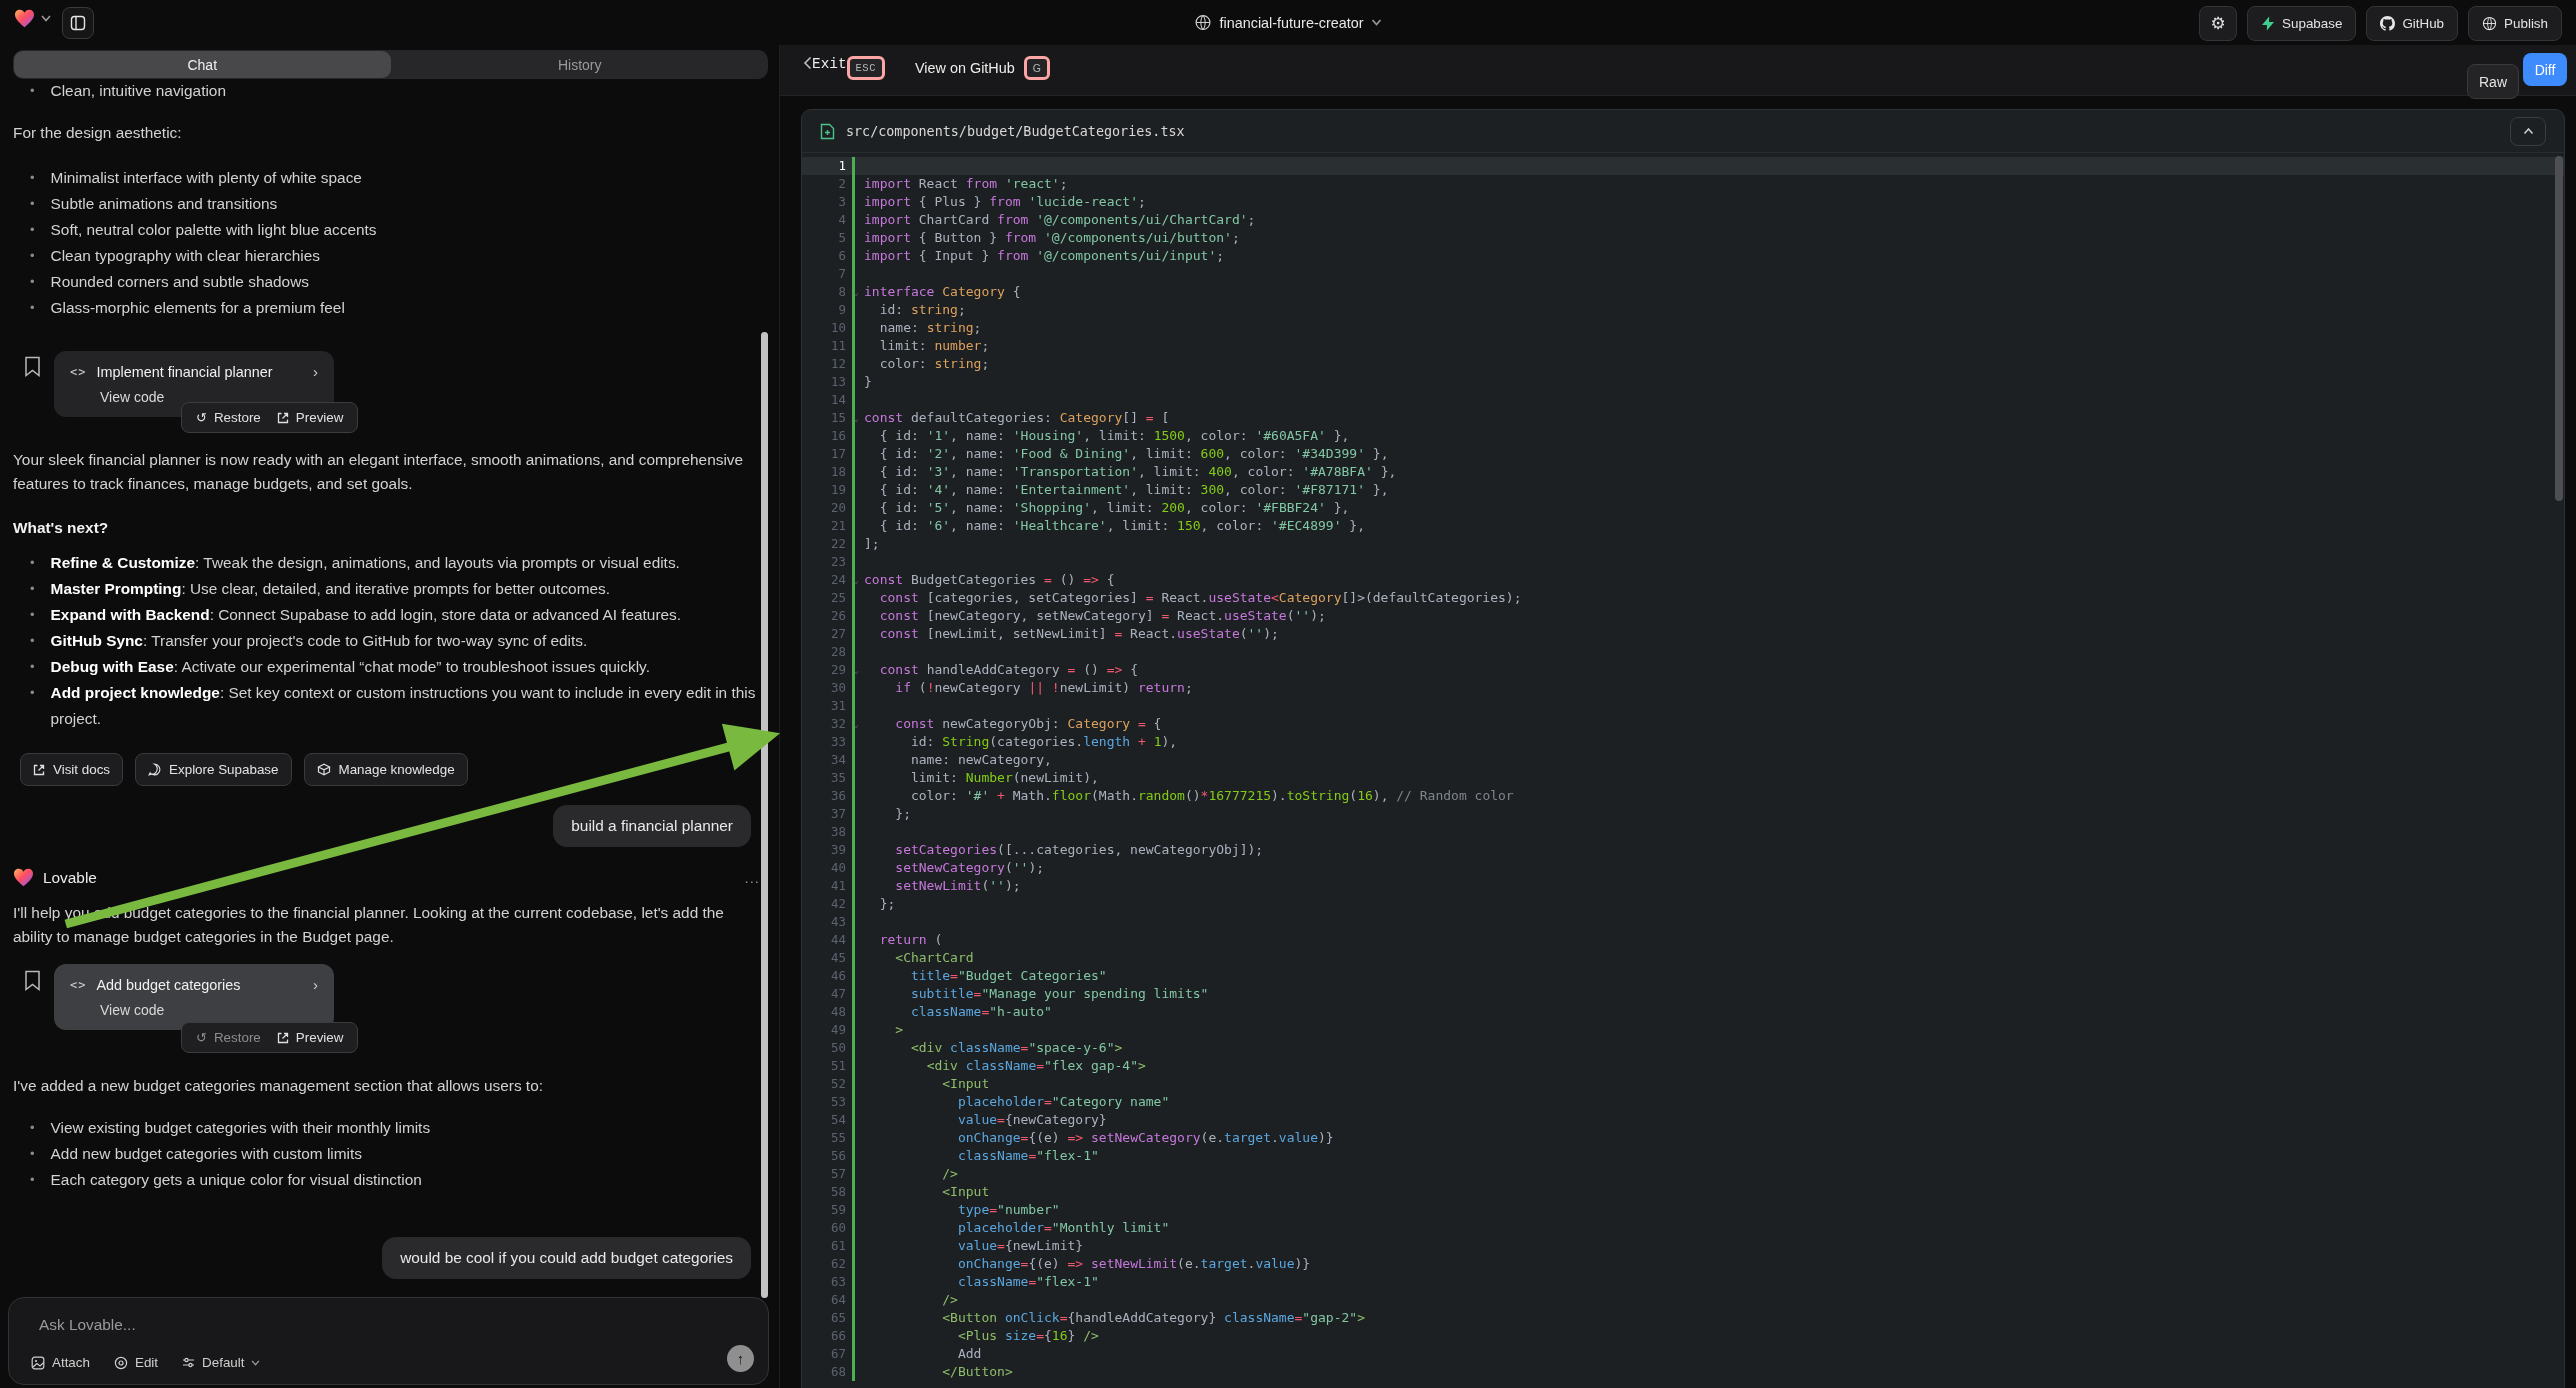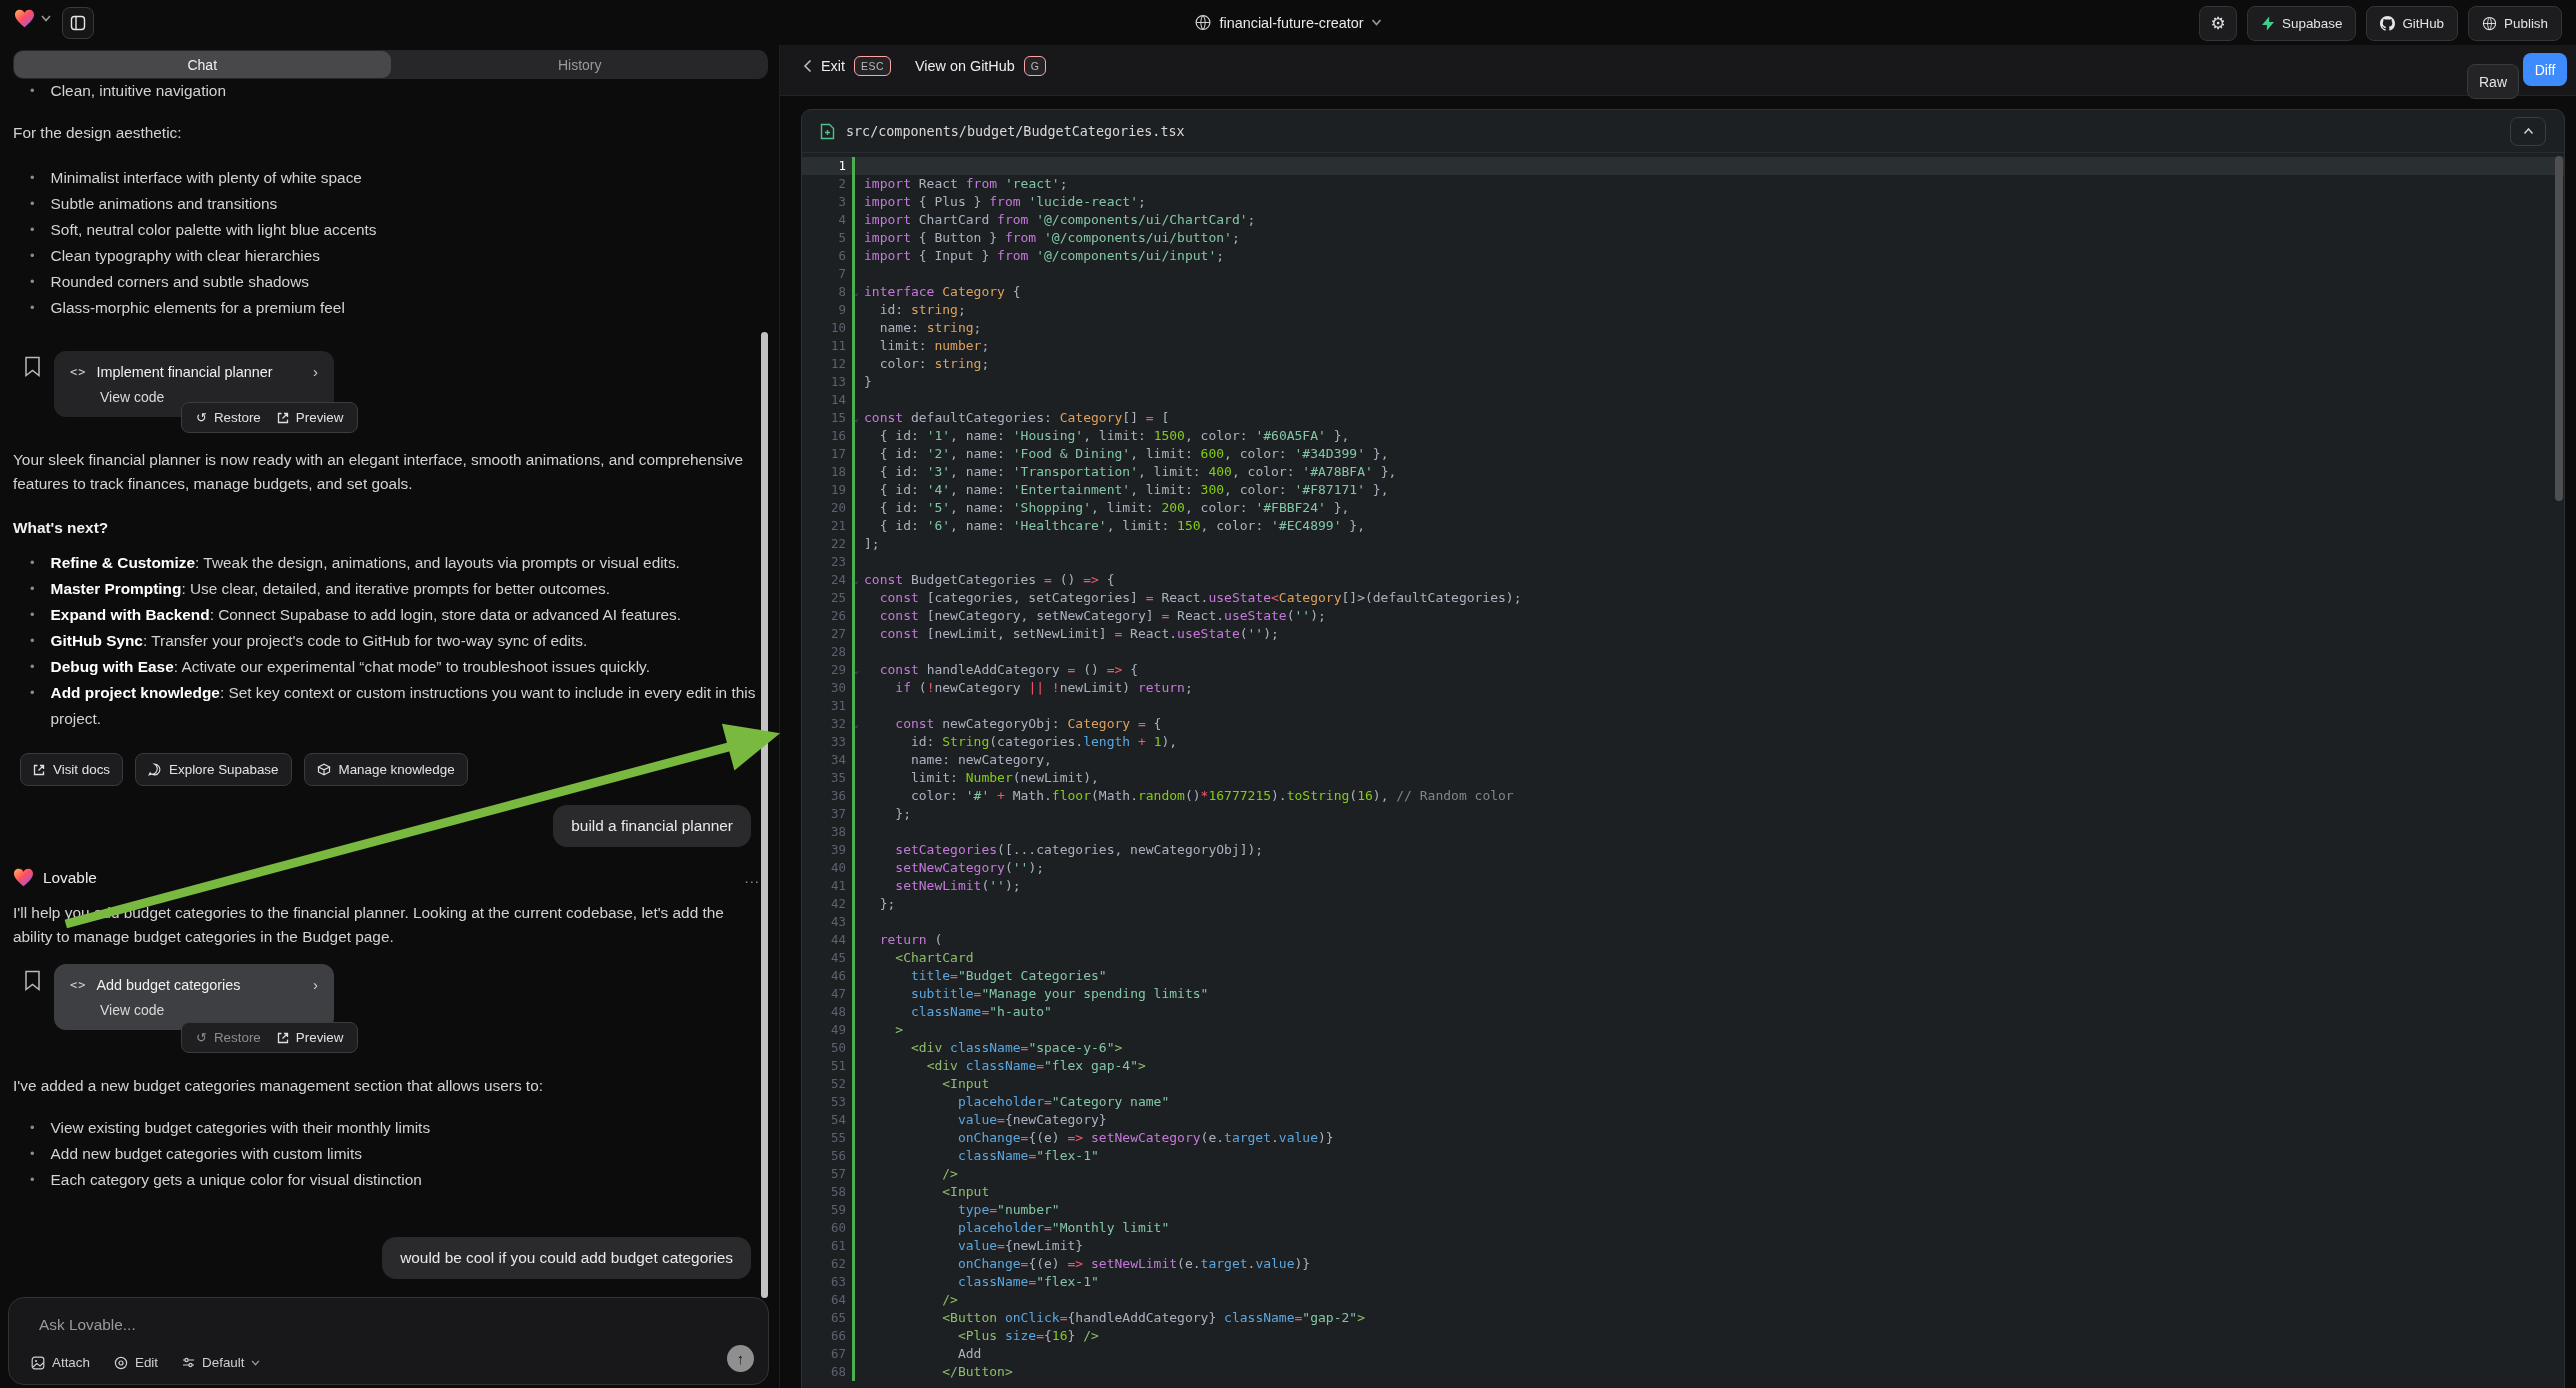--- a/index.html
+++ b/index.html
@@ -52,22 +52,22 @@
                border-radius:16px;box-sizing:border-box;}
   #prompt-placeholder{left:30px;top:18px;font-size:15.4px;color:#9a9a9a;}
   #prompt-actions{left:22px;bottom:14px;display:flex;align-items:center;gap:24px;color:#cfcfcf;font-size:13.4px;}
   .pr-act{display:flex;align-items:center;gap:7px;cursor:pointer;}
   #send-btn{right:14px;bottom:12px;width:27px;height:27px;border-radius:50%;background:#8f8f8f;
             display:flex;align-items:center;justify-content:center;color:#1b1b1b;font-size:15px;font-weight:bold;cursor:pointer;}
   #chat-scrollbar{left:761px;top:332px;width:7px;height:966px;background:#d4d4d4;border-radius:4px;opacity:.92;}
 
   
   #code-strip{left:780px;top:45px;width:1796px;height:50px;background:#18181a;border-bottom:1px solid #232325;}
-  #exit-group{left:803px;top:56px;display:flex;align-items:center;gap:9px;color:#ededed;font-size:14.4px;}
-  .kbd{border:1px solid #fca5a5;border-radius:6px;background:#242426;color:#b9b9b9;font-size:10.5px;
+  #exit-group{left:803px;top:56px;display:flex;color:#ededed;font-size:14.4px;font-family:Liberation Mono, monospace;}
+  .kbd{border:3px solid #fca5a5;border-radius:6px;background:#242426;color:#b9b9b9;font-size:10.5px;
        padding:3px 6px;letter-spacing:0.5px;}
   #vog{left:915px;top:56px;display:flex;align-items:center;gap:9px;color:#ededed;font-size:14.4px;cursor:pointer;}
   #raw-btn{left:2467px;top:53px;width:50px;height:33px;background:#242426;border:1px solid #3a3a3c;border-radius:8px;
            color:#e3e3e3;font-size:14px;display:flex;align-items:center;justify-content:center;cursor:pointer;margin-top:11px;}
   #diff-btn{left:2523px;top:53px;width:44px;height:33px;background:#3d8bfd;border-radius:8px;color:#fff;
             font-size:14px;display:flex;align-items:center;justify-content:center;cursor:pointer;}
   #code-card{left:801px;top:109px;width:1764px;height:1280px;background:#1d2022;border:1px solid #2e3133;
              border-radius:10px 10px 0 0;box-sizing:border-box;overflow:hidden;}
   #file-bar{height:42px;border-bottom:1px solid #2a2d2f;display:flex;align-items:center;gap:11px;padding:0 18px;}
   #file-path{font-family:"DejaVu Sans Mono",monospace;font-size:13.4px;color:#d9d9d9;}

